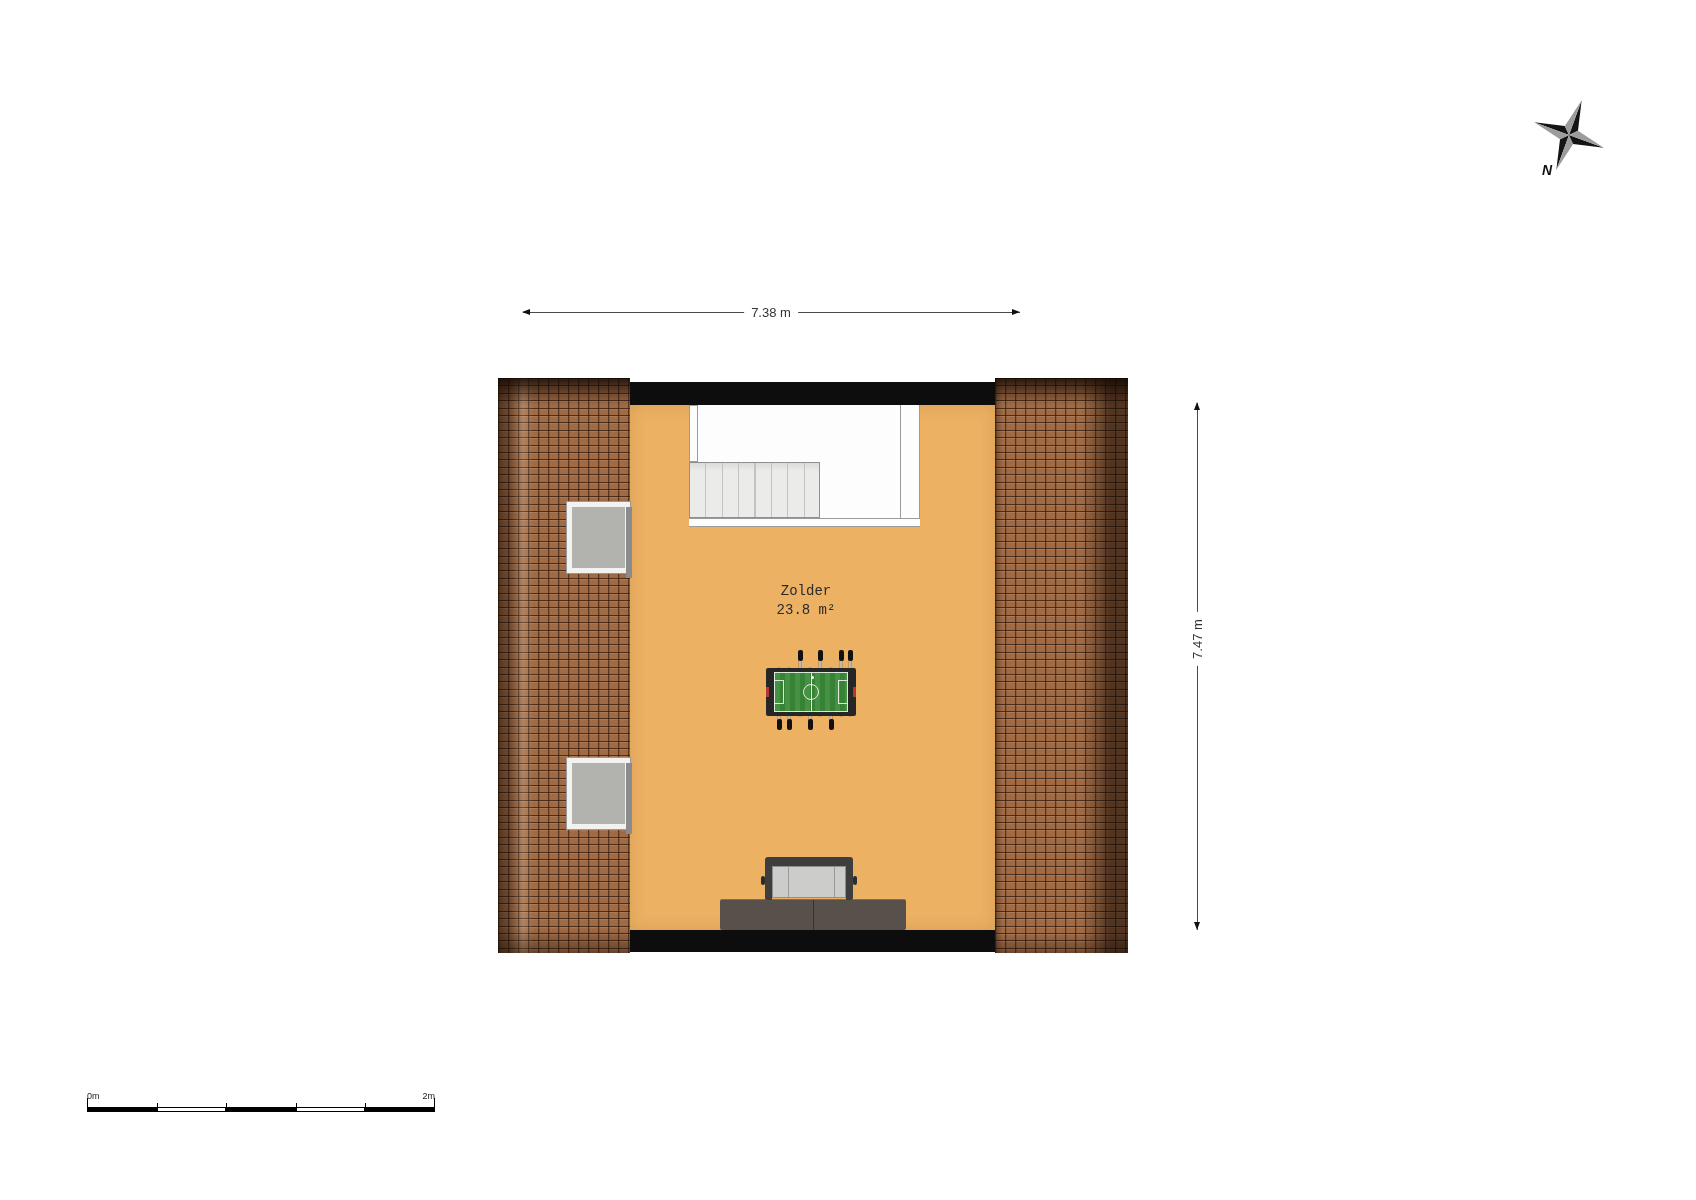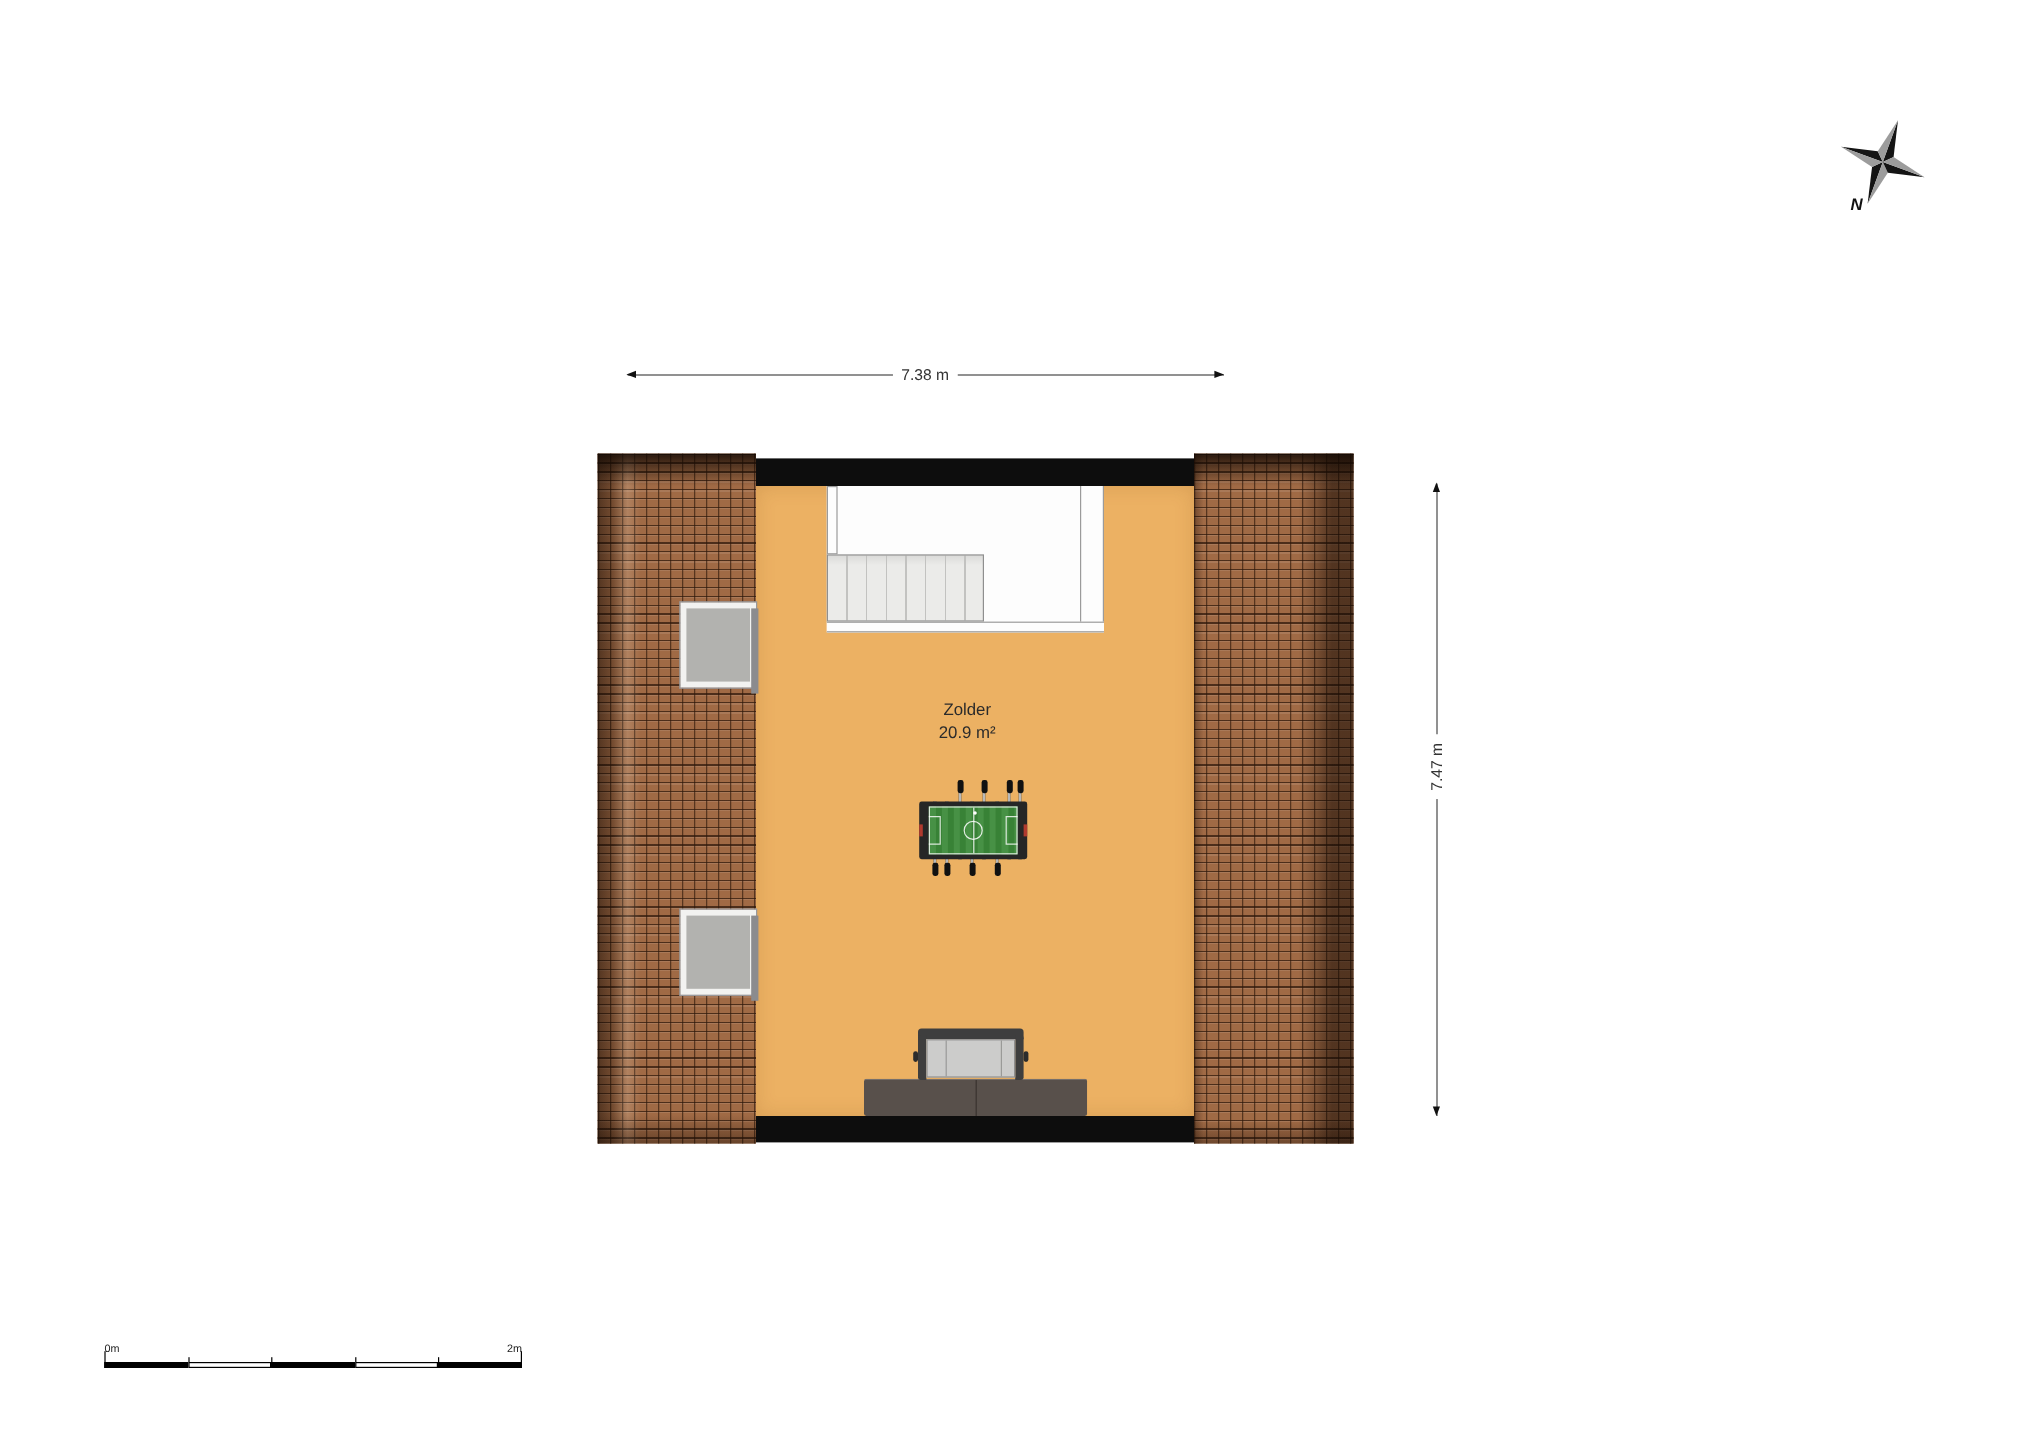--- a/index.html
+++ b/index.html
@@ -7,21 +7,21 @@
     --c-stair-white:#fdfdfd; --c-stair-tread:#ebebe9; --c-glass:#b2b2af;
     --c-field-green:#3c8a39; --c-goal-red:#b03a2e; --c-couch-cushion:#cccccb;
     --c-cabinet:#58504b; --c-dim-line:#4a4a4a; --c-text:#2b2b2b;
   }
   html,body{margin:0;padding:0;background:#fff;}
   body{font-family:"Liberation Sans", sans-serif;color:var(--c-text);}
   .canvas{position:relative;width:1696px;height:1200px;background:#fff;overflow:hidden;}
   .abs{position:absolute;}
 
   
-  .plan{left:498px;top:378px;width:630px;height:575px;}
+  .plan{left:498px;top:378px;width:630px;height:575px;font-family:Liberation Mono, monospace;}
   .floor{left:132px;top:27px;width:365px;height:525px;background:var(--c-floor);
          box-shadow:inset 0 0 16px rgba(120,70,20,.18);}
   .wall{background:var(--c-wall);}
   .wall-top{left:132px;top:4px;width:365px;height:23px;}
   .wall-bottom{left:132px;top:552px;width:365px;height:22px;}
 
   .roof{width:132px;height:575px;top:0;
     background-color:var(--c-roof-tile);}
   .roof-left{left:0;
     background-image:
@@ -113,21 +113,21 @@
   .arr-l{left:522px;top:308.5px;border-top:3.5px solid transparent;border-bottom:3.5px solid transparent;border-right:8px solid #111;}
   .arr-r{left:1012px;top:308.5px;border-top:3.5px solid transparent;border-bottom:3.5px solid transparent;border-left:8px solid #111;}
   .arr-u{left:1193.5px;top:402px;border-left:3.5px solid transparent;border-right:3.5px solid transparent;border-bottom:8px solid #111;}
   .arr-d{left:1193.5px;top:922px;border-left:3.5px solid transparent;border-right:3.5px solid transparent;border-top:8px solid #111;}
 
   
   .compass{left:1524px;top:87px;width:90px;height:96px;}
   .compass-n{left:1542px;top:162px;font-size:14px;font-style:italic;font-weight:700;color:#111;}
 
   
-  .scalebar{left:87px;top:1091px;width:348px;height:22px;margin-top:28px;}
+  .scalebar{left:87px;top:1091px;width:348px;height:22px;}
   .sb-label{top:0;font-size:9px;color:#222;}
   .sb-label-start{left:0;}
   .sb-label-end{right:0;}
   .sb-bar{left:0;top:16px;width:348px;height:5px;display:flex;}
   .sb-seg{flex:1;border:1px solid #000;box-sizing:border-box;}
   .sb-seg.b{background:#000;} .sb-seg.w{background:#fff;}
   .sb-tick{top:12px;width:1px;height:9px;background:#000;}
   .sb-tick.end{top:7px;height:14px;}
 </style>
 </head>
@@ -175,21 +175,21 @@
 
     <div class="abs skylight skylight-1">
       <div class="abs sky-shadow"></div>
     </div>
     <div class="abs skylight skylight-2">
       <div class="abs sky-shadow"></div>
     </div>
 
     <div class="abs room-label">
       <div>Zolder</div>
-      <div>20.9 m²</div>
+      <div>23.8 m²</div>
     </div>
 
     <div class="abs foosball">
       <div class="abs ff-rod down" style="left:12px">
           <div class="ff-handle"></div>
         </div>
       <div class="abs ff-rod down" style="left:22px">
           <div class="ff-handle"></div>
         </div>
       <div class="abs ff-rod up" style="left:33px">

